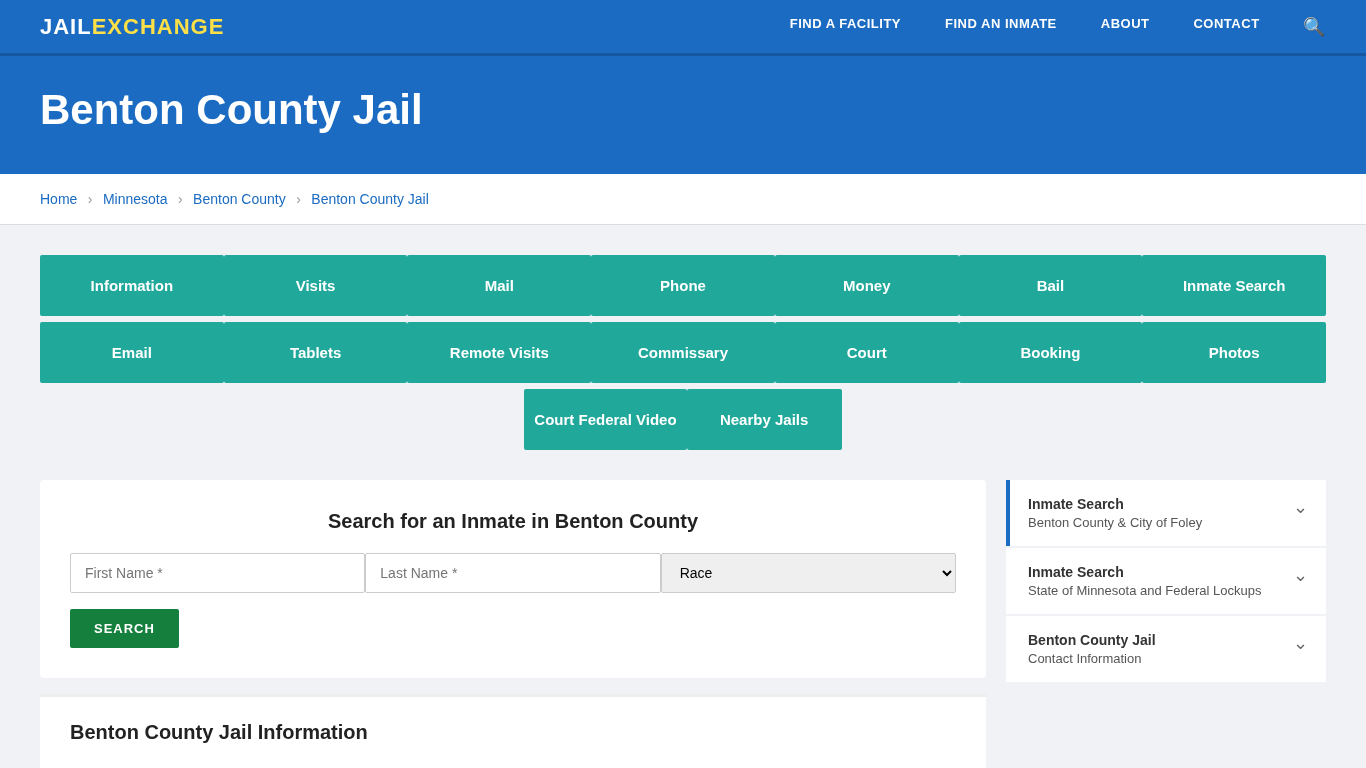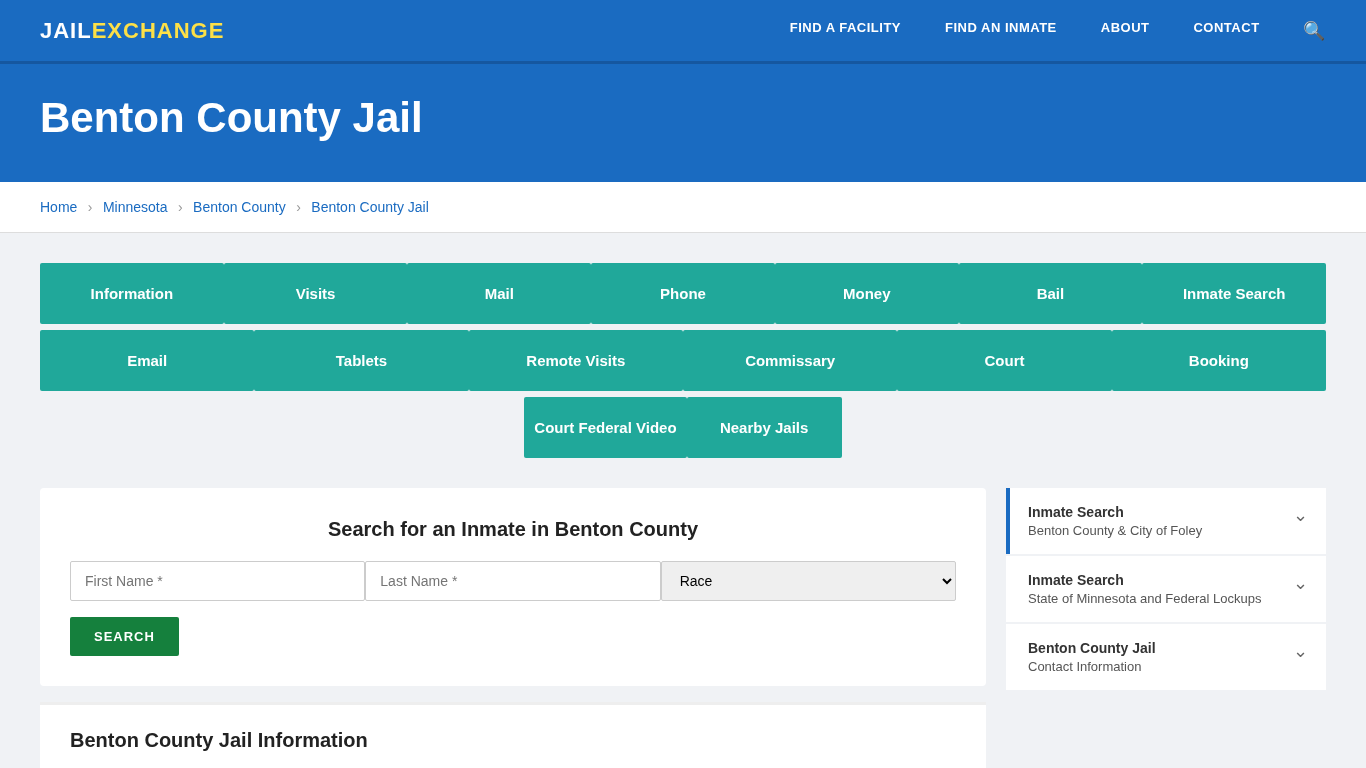--- a/index.html
+++ b/index.html
@@ -5,21 +5,21 @@
     * { margin: 0; padding: 0; box-sizing: border-box; }
     body { font-family: Arial, sans-serif; background: #f0f2f5; color: #333; }
 
     
     header {
       background: #1a6bc1;
       display: flex;
       align-items: center;
       justify-content: space-between;
       padding: 0 40px;
-      height: 64px;
+      height: 56px;
       border-bottom: 3px solid #1557a0;
     }
     .logo {
       display: flex;
       align-items: center;
       font-size: 22px;
       font-weight: 900;
       letter-spacing: 1px;
       color: white;
     }
@@ -239,20 +239,21 @@
       <button class="nav-btn">Bail</button>
       <button class="nav-btn">Inmate Search</button>
     </div>
     <div class="nav-row">
       <button class="nav-btn">Email</button>
       <button class="nav-btn">Tablets</button>
       <button class="nav-btn">Remote Visits</button>
       <button class="nav-btn">Commissary</button>
       <button class="nav-btn">Court</button>
       <button class="nav-btn">Booking</button>
+      <button class="nav-btn">Photos</button>
     </div>
     <div class="nav-row center">
       <button class="nav-btn fixed-width">Court Federal Video</button>
       <button class="nav-btn fixed-width">Nearby Jails</button>
     </div>
   </div>
 
   <div class="bottom-section">
 
     <div style="flex:1;">

